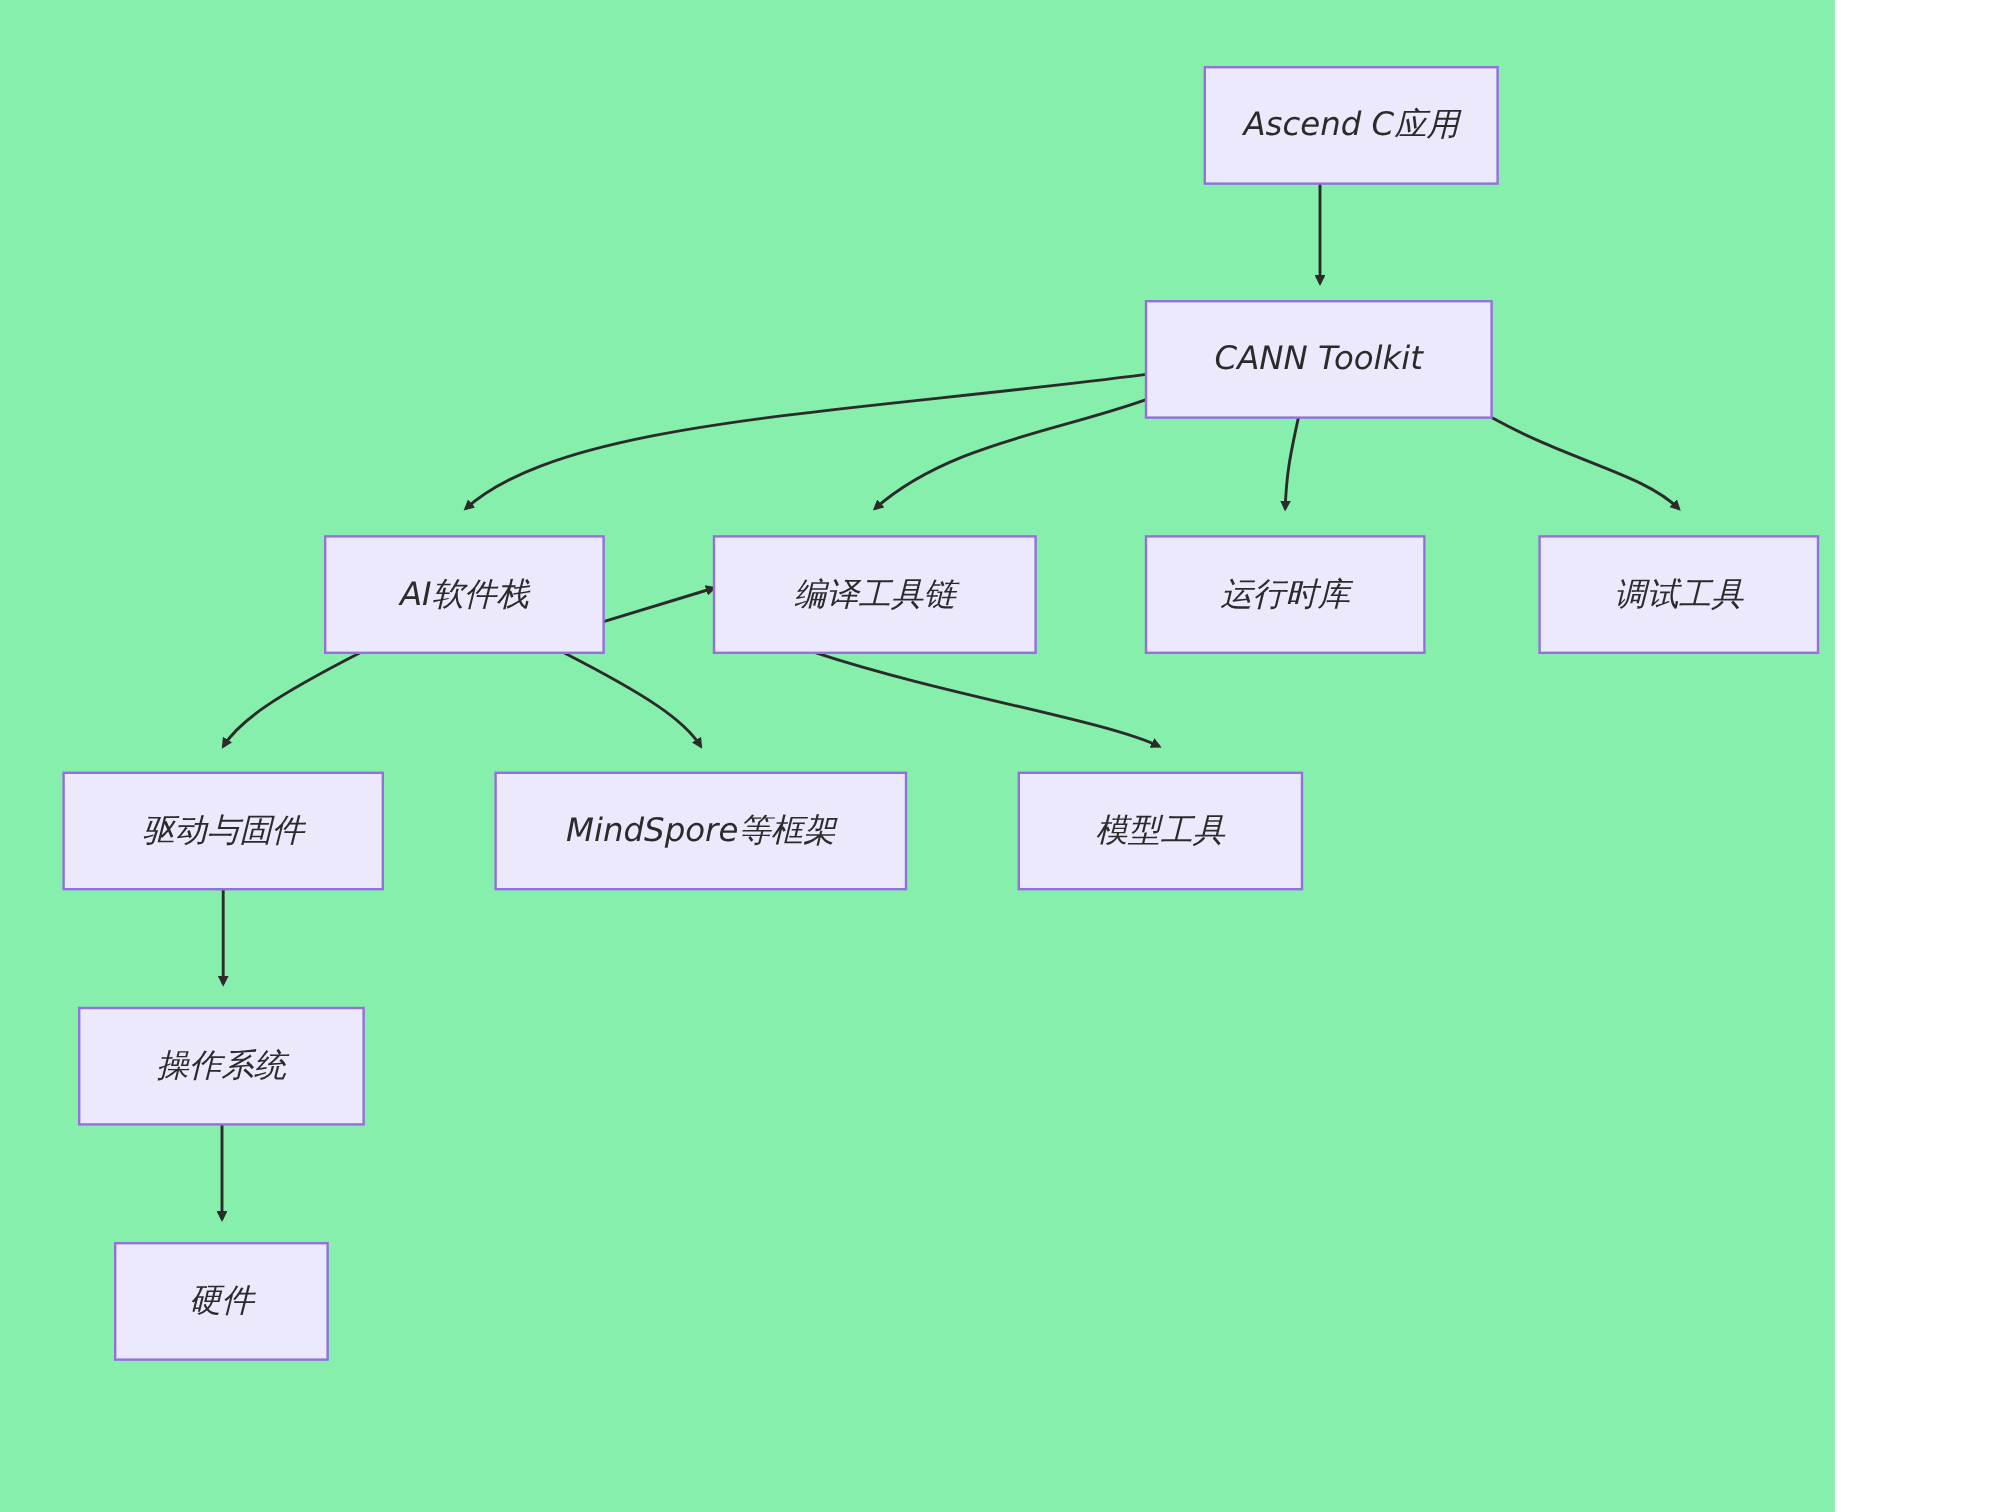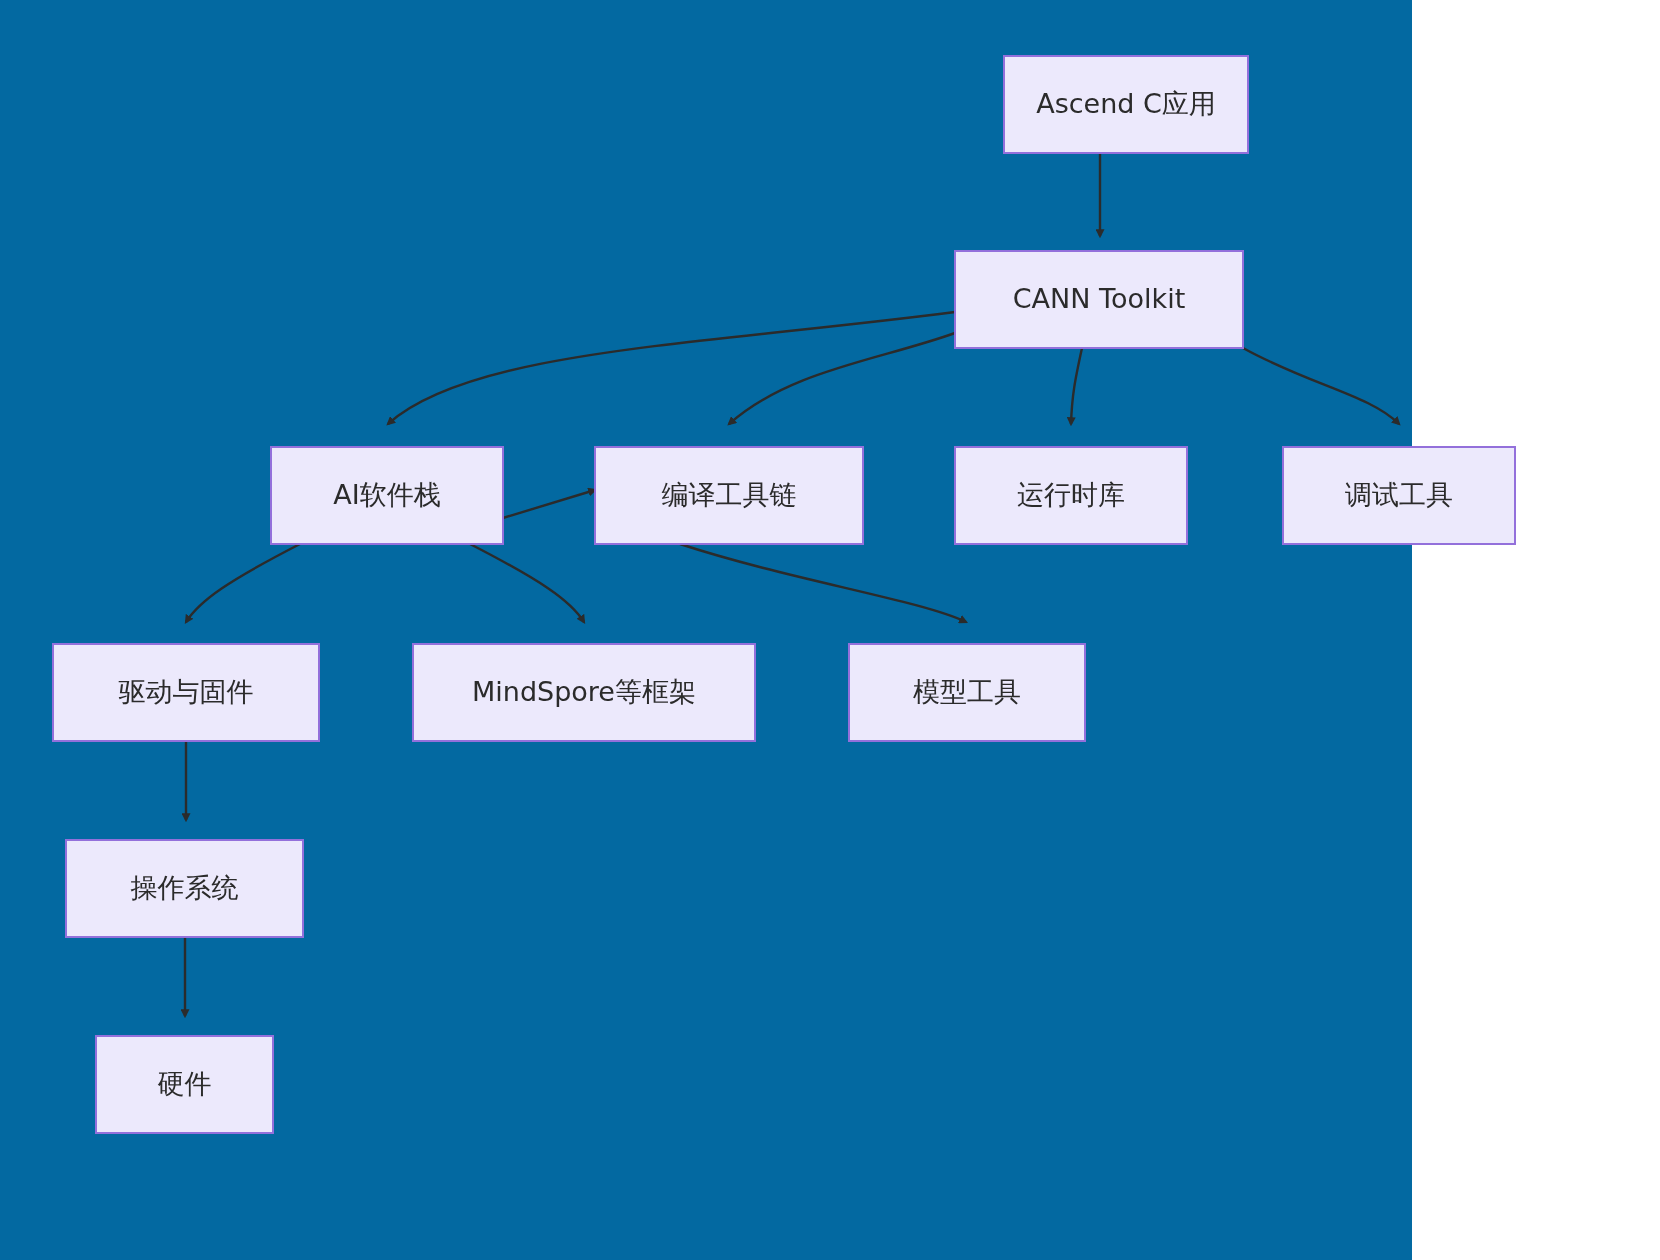--- a/index.html
+++ b/index.html
@@ -8,23 +8,24 @@
     background: #ffffff;
   }
   body {
     width: 1660px;
     height: 1260px;
     font-family: "DejaVu Sans", "Liberation Sans", sans-serif;
     overflow: hidden;
   }
   #diagram-root {
     position: relative;
-    width: 1412px;
+    width: 1529px;
     height: 1260px;
-    background: #0369a1;
+    background: #86efac;
+    font-style: italic;
   }
   svg.flow {
     position: absolute;
     top: 0;
     left: 0;
     width: 1660px;
     height: 1260px;
     display: block;
   }
   .node-rect {

